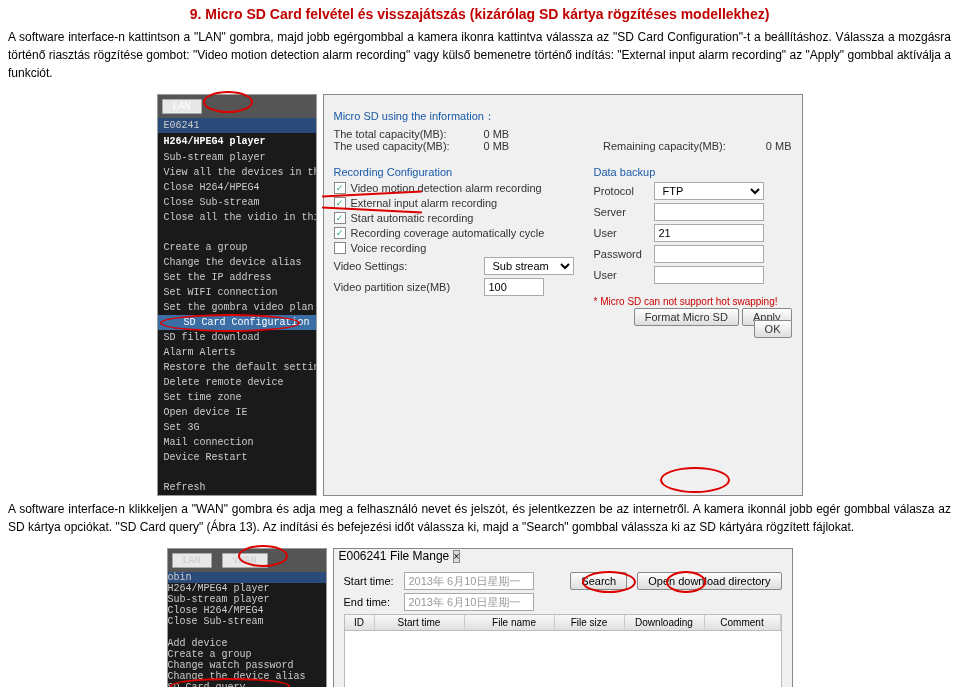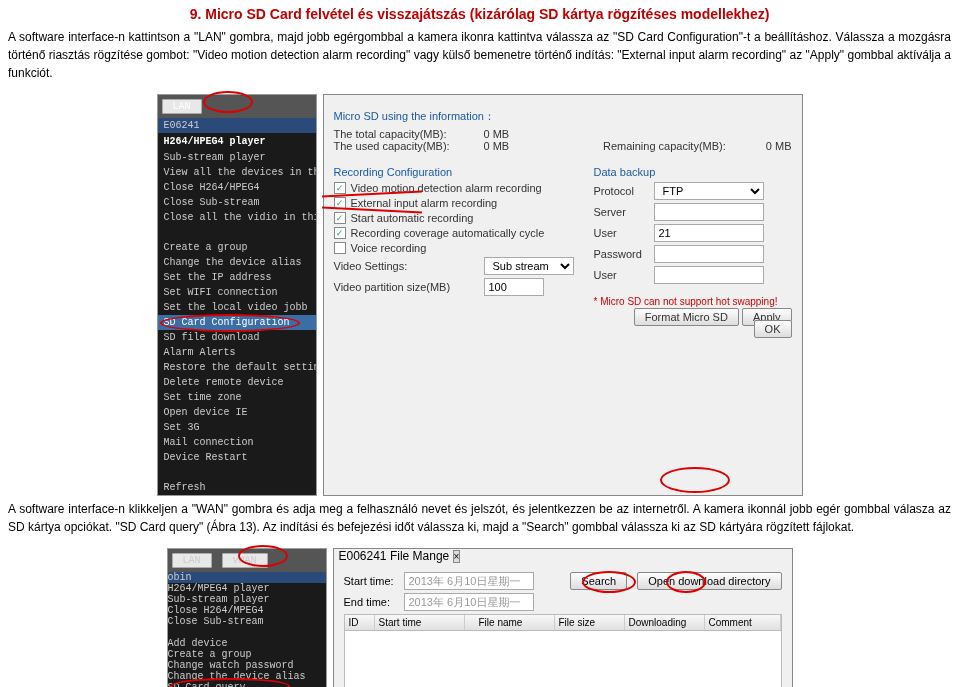--- a/index.html
+++ b/index.html
@@ -4,21 +4,21 @@
 <style>
   * { box-sizing: border-box; margin: 0; padding: 0; }
   body { font-family: Arial, sans-serif; font-size: 12px; background: #fff; width: 959px; }
   .heading { color: #c00000; text-align: center; font-size: 14px; font-weight: bold; padding: 6px 0; }
   .para { font-size: 12px; padding: 0 8px 8px 8px; line-height: 1.5; text-align: justify; }
   .screens { display: flex; justify-content: center; gap: 6px; padding: 4px; }
   .panel { border: 1px solid #999; background: #f4f4f4; }
   .panel-left { width: 160px; background: #1a1a1a; color: #fff; font-family: 'Courier New', monospace; font-size: 10px; }
   .panel-left .top { background: #666; color: #ccc; padding: 2px 6px; font-size: 10px; }
   .panel-left .item { padding: 2px 6px; color: #ccc; white-space: nowrap; overflow: hidden; }
-  .panel-left .item.sel { background: #3a6ea5; color: #fff; }
+  .panel-left .item.sel { background: #3a6ea5; color: #fff; text-align: right; }
   .panel-left .hdr { color: #fff; font-weight: bold; padding: 3px 6px; }
   .tab-btn { display: inline-block; background: #e8e8e8; border: 1px solid #aaa; border-radius: 1px; padding: 1px 10px; font-size: 10px; margin: 2px; }
   .circle-red { position: absolute; border: 2px solid #d00; border-radius: 50%; pointer-events: none; }
   .dlg { width: 480px; background: #f0f0f0; border: 1px solid #888; position: relative; }
   .dlg .titlebar { background: linear-gradient(#6a6a6a,#444); color: #fff; padding: 3px 6px; font-size: 11px; display: flex; align-items: center; }
   .tb-icon { width: 12px; height: 12px; background: #e08030; border-radius: 2px; margin-right: 5px; }
   .close-x { margin-left: auto; width: 16px; height: 14px; background: #ddd; border: 1px solid #888; text-align: center; line-height: 12px; font-size: 10px; cursor: pointer; }
   .dlg-body { padding: 8px 10px; font-size: 11px; color: #333; }
   .section-hdr { color: #1a5aa8; font-size: 11px; margin: 6px 0 4px 0; }
   .row { display: flex; align-items: center; margin: 3px 0; }
@@ -59,21 +59,21 @@
         <div class="item">Sub-stream player</div>
         <div class="item">View all the devices in this group</div>
         <div class="item">Close H264/HPEG4</div>
         <div class="item">Close Sub-stream</div>
         <div class="item">Close all the vidio in this group</div>
         <div class="item">&nbsp;</div>
         <div class="item">Create a group</div>
         <div class="item">Change the device alias</div>
         <div class="item">Set the IP address</div>
         <div class="item">Set WIFI connection</div>
-        <div class="item">Set the local video jobb</div>
+        <div class="item">Set the gombra video plan</div>
         <div class="item sel">SD Card Configuration</div>
         <div class="circle-red" style="width: 140px; height: 18px; left: 2px; margin-top: -16px; position: absolute;"></div>
         <div class="item">SD file download</div>
         <div class="item">Alarm Alerts</div>
         <div class="item">Restore the default setting</div>
         <div class="item">Delete remote device</div>
         <div class="item">Set time zone</div>
         <div class="item">Open device IE</div>
         <div class="item">Set 3G</div>
         <div class="item">Mail connection</div>
@@ -204,21 +204,21 @@
         <input class="input" style="width: 130px; color: rgb(153, 153, 153);" value="2013年 6月10日星期一">
         <span style="flex:1"></span>
         <span class="btn">Search</span>
         <span style="width:10px"></span>
         <span class="btn">Open download directory</span>
       </div>
       <div class="row">
         <label style="min-width:60px;">End time:</label>
         <input class="input" style="width: 130px; color: rgb(153, 153, 153);" value="2013年 6月10日星期一">
       </div>
-      <div class="tbl-head" style="margin-top:0;">
+      <div class="tbl-head" style="margin-top:0;text-align:center;">
         <div style="width:30px;">ID</div>
         <div style="width:90px;">Start time</div>
         <div style="width:90px;padding-left:14px;">File name</div>
         <div style="width:70px;">File size</div>
         <div style="width:80px;">Downloading</div>
         <div style="flex:1;">Comment</div>
       </div>
       <div class="tbl-body"></div>
     </div>
     <div class="circle-red" style="width:54px;height:22px;top:22px;left:248px;"></div>

